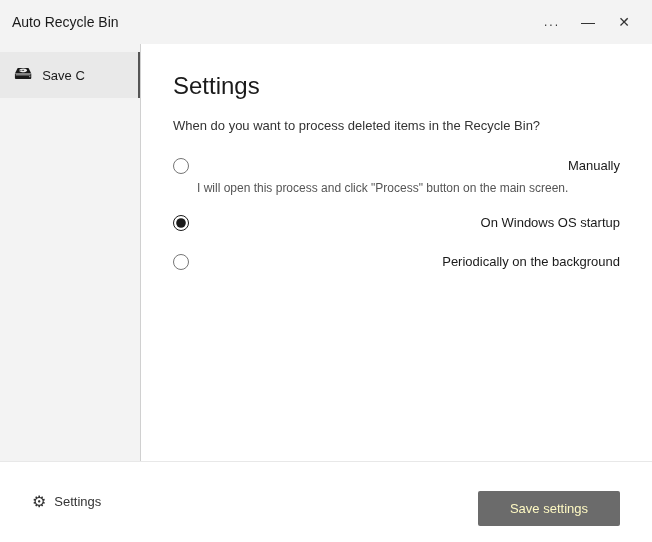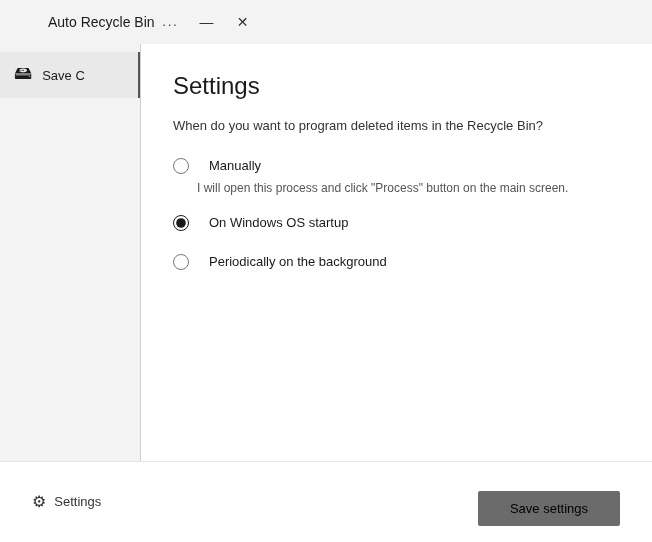--- a/index.html
+++ b/index.html
@@ -11,24 +11,24 @@
       display: flex;
       flex-direction: column;
       overflow: hidden;
     }
 
     
     .title-bar {
       background: #f3f3f3;
       display: flex;
       align-items: center;
+      justify-content: space-between;
       padding: 8px 12px;
       height: 44px;
       flex-shrink: 0;
-      margin-left: 36px;
     }
     .title-bar-left {
       font-size: 14px;
       font-weight: 400;
       color: #1a1a1a;
     }
     .title-bar-controls {
       display: flex;
       align-items: center;
       gap: 4px;
@@ -117,20 +117,21 @@
     }
     .radio-option {
       display: flex;
       flex-direction: column;
     }
     .radio-label-row {
       display: flex;
       align-items: center;
       gap: 20px;
       margin-bottom: 5px;
+      justify-content: space-between;
     }
     .radio-input {
       width: 16px;
       height: 16px;
       accent-color: #1a1a1a;
       cursor: pointer;
       flex-shrink: 0;
     }
     .radio-label {
       font-size: 13px;
@@ -161,21 +162,21 @@
       gap: 8px;
       font-size: 13px;
       color: #333;
       cursor: pointer;
     }
     .gear-icon {
       font-size: 16px;
     }
     .save-btn {
       background: #6b6b6b;
-      color: #000000;
+      color: #fef9c3;
       border: none;
       padding: 10px 32px;
       font-size: 13px;
       cursor: pointer;
       border-radius: 2px;
       min-width: 130px;
       margin-top: 15px;
     }
 
     
@@ -202,21 +203,21 @@
   <div class="sidebar">
     <div class="sidebar-item active">
       <span class="disk-icon">🖴</span>
       <span>Save C</span>
     </div>
   </div>
   <div class="sidebar-divider"></div>
 
   <div class="content">
     <h1 class="content-title">Settings</h1>
-    <p class="description">When do you want to program deleted items in the Recycle Bin?</p>
+    <p class="description">When do you want to process deleted items in the Recycle Bin?</p>
 
     <div class="radio-group">
 
       <div class="radio-option">
         <div class="radio-label-row">
           <input type="radio" class="radio-input" name="schedule" id="manually" style="">
           <label class="radio-label" for="manually">Manually</label>
         </div>
         <p class="radio-desc">I will open this process and click "Process" button on the main screen.</p>
       </div>

